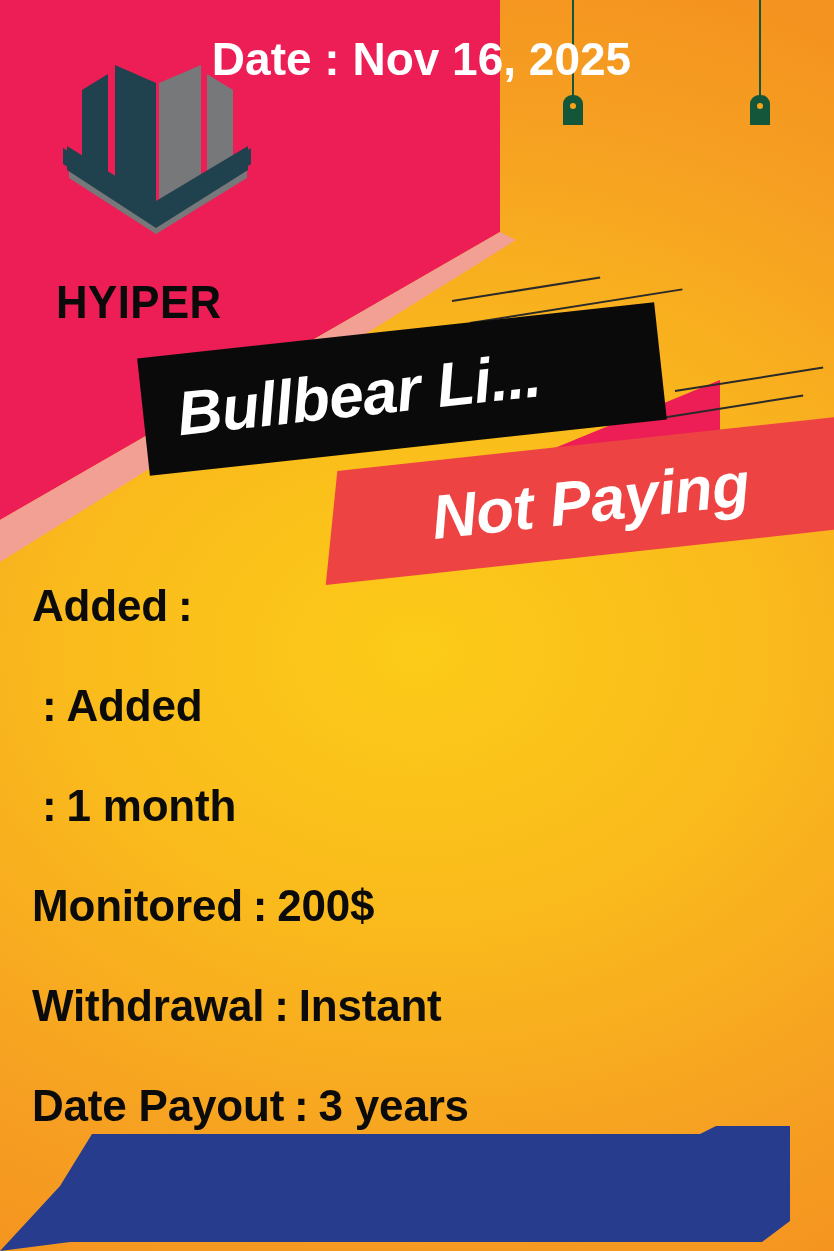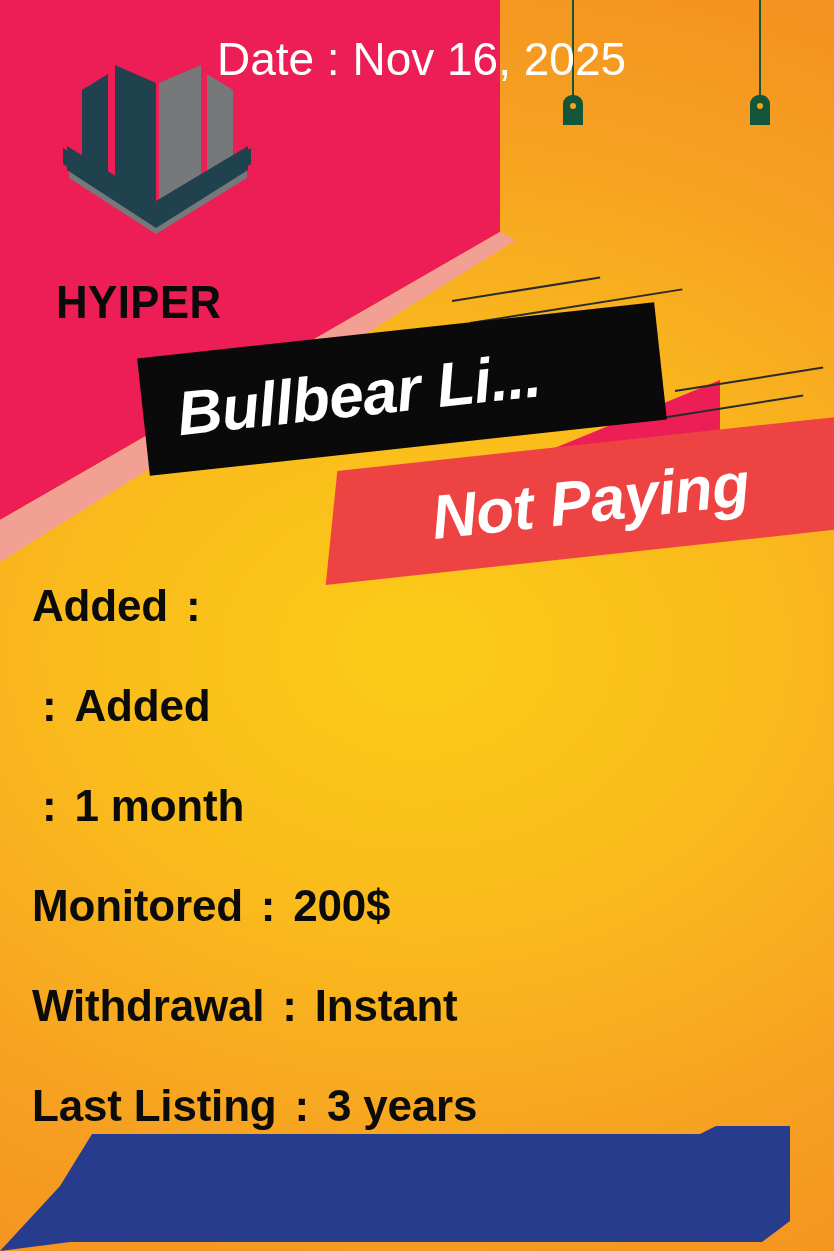--- a/index.html
+++ b/index.html
@@ -121,21 +121,20 @@
   
   .details{
     position:absolute; left:32px; top:556px; right:40px;
     display:flex; flex-direction:column;
   }
   .detail-row{
     height:100px; display:flex; align-items:center;
     font-size:44px; font-weight:800; color:#0B0B0B;
     white-space:nowrap; letter-spacing:-0.2px;
     font-family:"Liberation Sans", sans-serif;
-    gap:8px;
   }
   .detail-row .k{ }
   .detail-row .sep{ margin:0 10px; }
   .detail-row .v{ }
 
   
   .date-bar{
     position:absolute; left:0; bottom:0; width:834px; height:125px;
     background:#283C8E;
     clip-path: polygon(
@@ -144,21 +143,21 @@
       0px 125px, 60px 60px
     );
     border-radius:0;
   }
   .date-bar-inner{
     position:absolute; left:0; top:0; width:834px; height:125px;
     display:flex; align-items:center; justify-content:center;
     padding-bottom:8px;
   }
   .date-text{
-    color:#FFFFFF; font-size:46px; font-weight:400; letter-spacing:0px;
+    color:#FFFFFF; font-size:46px; font-weight:700; letter-spacing:0px;
     white-space:nowrap; font-family:"Liberation Sans", sans-serif;margin-left:9px;
   }
 </style>
 </head>
 <body>
 
 <div class="card">
 
   <div class="crimson-block"></div>
   <div class="salmon-band"></div>
@@ -223,21 +222,21 @@
       <span class="v">200$</span>
     </div>
 
     <div class="detail-row">
       <span class="k">Withdrawal</span>
       <span class="sep">:</span>
       <span class="v">Instant</span>
     </div>
 
     <div class="detail-row">
-      <span class="k">Last Listing</span>
+      <span class="k">Date Payout</span>
       <span class="sep">:</span>
       <span class="v">3 years</span>
     </div>
 
   </div>
 
   <div class="date-bar"></div>
   <div class="date-bar-inner">
     <span class="date-text">Date : Nov 16, 2025</span>
   </div>

